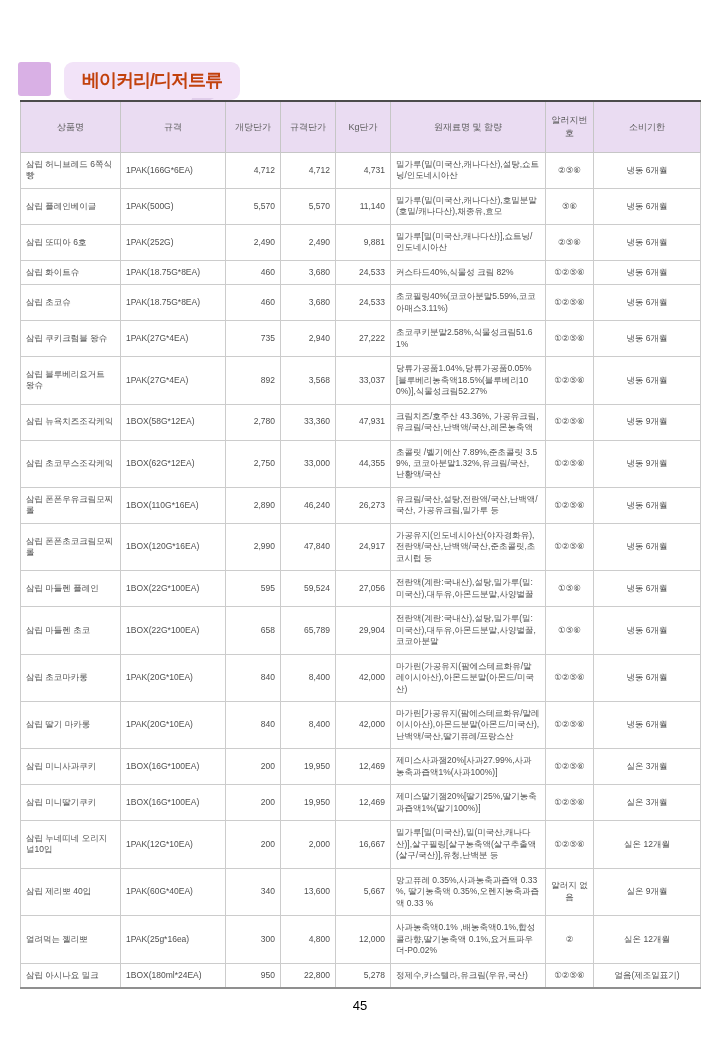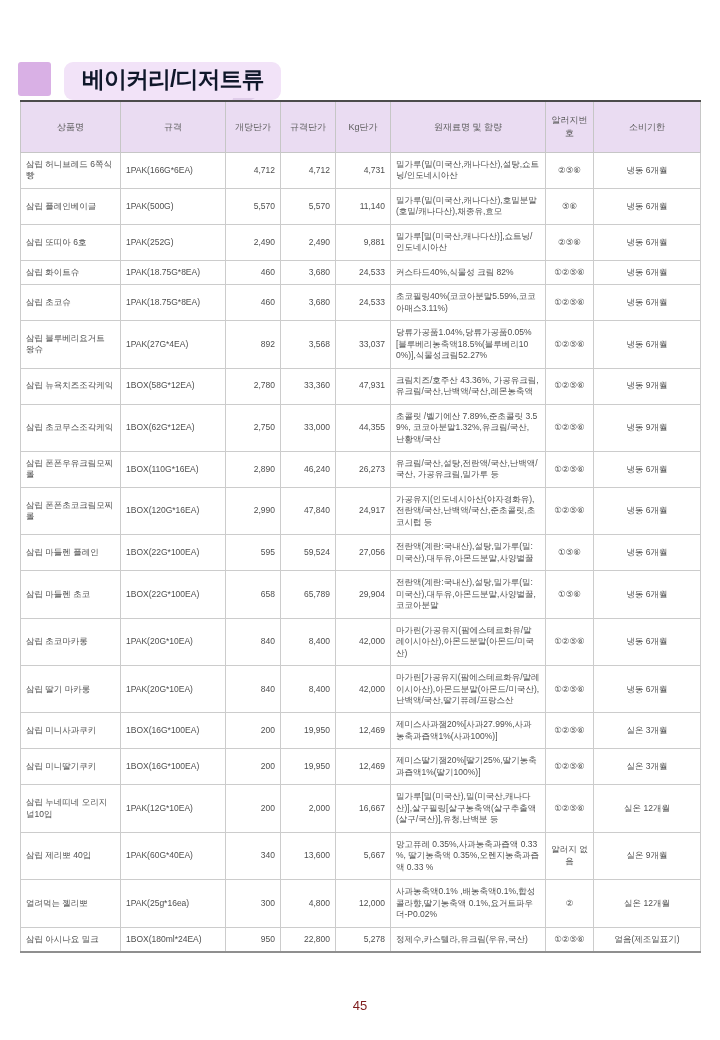--- a/index.html
+++ b/index.html
@@ -26,23 +26,23 @@
   .title-ribbon {
     margin-left: 13px;
     background: #f2e3f8;
     border-radius: 9px;
     padding: 3px 18px 6px 18px;
     position: relative;
     height: 38px;
     display: flex; align-items: center;
   }
   .title-ribbon .title-text {
-    font-size: 23px;
+    font-size: 18px;
     font-weight: bold;
-    color: #0f172a;
+    color: #c2410c;
     letter-spacing: -1px;
     line-height: 1;
   }
   .ribbon-tail {
     position: absolute;
     right: 28px; bottom: -11px;
     width: 0; height: 0;
     border-top: 13px solid #e0cdea;
     border-right: 22px solid transparent;
     transform: skewX(-18deg);
@@ -93,21 +93,21 @@
   td.ing { font-size: 8px; padding: 4px 4px; }
   td.allergy { font-size: 8px; }
 
   
   .page-number {
     position: absolute;
     top: 998px; left: 0;
     width: 720px;
     text-align: center;
     font-size: 13px;
-    color: #7f1d1d;
+    color: #000000;
   }
 </style>
 </head>
 <body>
 
 <div class="page">
 
   <div class="title-row">
     <span class="title-square"></span>
     <div class="title-ribbon">
@@ -184,20 +184,30 @@
           <td class="al name">삼립 초코슈</td>
           <td class="al">1PAK(18.75G*8EA)</td>
           <td class="ar">460</td>
           <td class="ar">3,680</td>
           <td class="ar">24,533</td>
           <td class="al ing">초코필링40%(코코아분말5.59%,코코아매스3.11%)</td>
           <td class="ac allergy">①②⑤⑥</td>
           <td class="ac">냉동 6개월</td>
         </tr>
         <tr>
+          <td class="al name">삼립 쿠키크럼블 왕슈</td>
+          <td class="al">1PAK(27G*4EA)</td>
+          <td class="ar">735</td>
+          <td class="ar">2,940</td>
+          <td class="ar">27,222</td>
+          <td class="al ing">초코쿠키분말2.58%,식물성크림51.61%</td>
+          <td class="ac allergy">①②⑤⑥</td>
+          <td class="ac">냉동 6개월</td>
+        </tr>
+        <tr>
           <td class="al name">삼립 블루베리요거트 왕슈</td>
           <td class="al">1PAK(27G*4EA)</td>
           <td class="ar">892</td>
           <td class="ar">3,568</td>
           <td class="ar">33,037</td>
           <td class="al ing">당류가공품1.04%,당류가공품0.05%[블루베리농축액18.5%(블루베리100%)],식물성크림52.27%</td>
           <td class="ac allergy">①②⑤⑥</td>
           <td class="ac">냉동 6개월</td>
         </tr>
         <tr>

